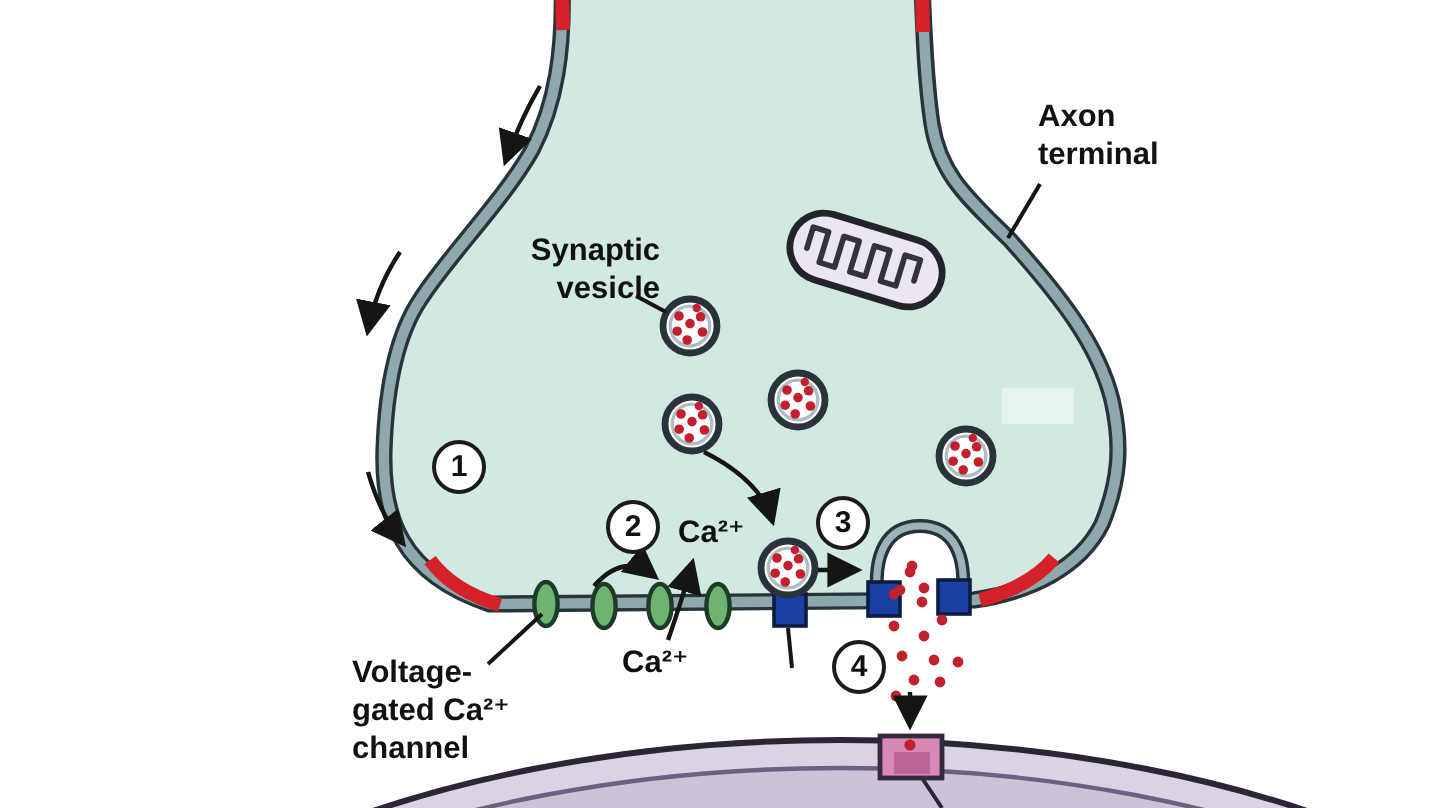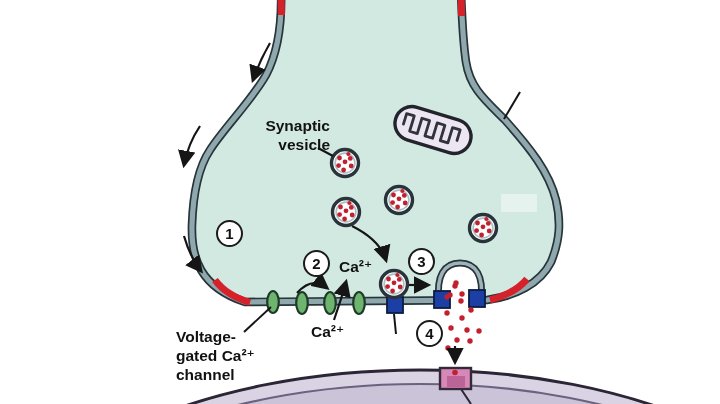--- a/index.html
+++ b/index.html
@@ -139,20 +139,22 @@
       <line x1="318" y1="148" x2="333" y2="156"></line>
       <line x1="520" y1="92" x2="504" y2="119"></line>
       <line x1="244" y1="332" x2="271" y2="307"></line>
       <line x1="394" y1="314" x2="396" y2="334"></line>
     </g>
   </svg>
 
   <div class="lbl center" style="left:246px;top:117px;width:84px;">Synaptic
 vesicle</div>
 
+  <div class="lbl" style="left:519px;top:50px;">Axon
+terminal</div>
 
   <div class="lbl" style="left:176px;top:327px;line-height:19px;">Voltage-
 gated Ca²⁺
 channel</div>
 
   <div class="lbl" style="left:339px;top:258px;">Ca²⁺</div>
 
   <div class="lbl" style="left:311px;top:323px;">Ca²⁺</div>
 
 

